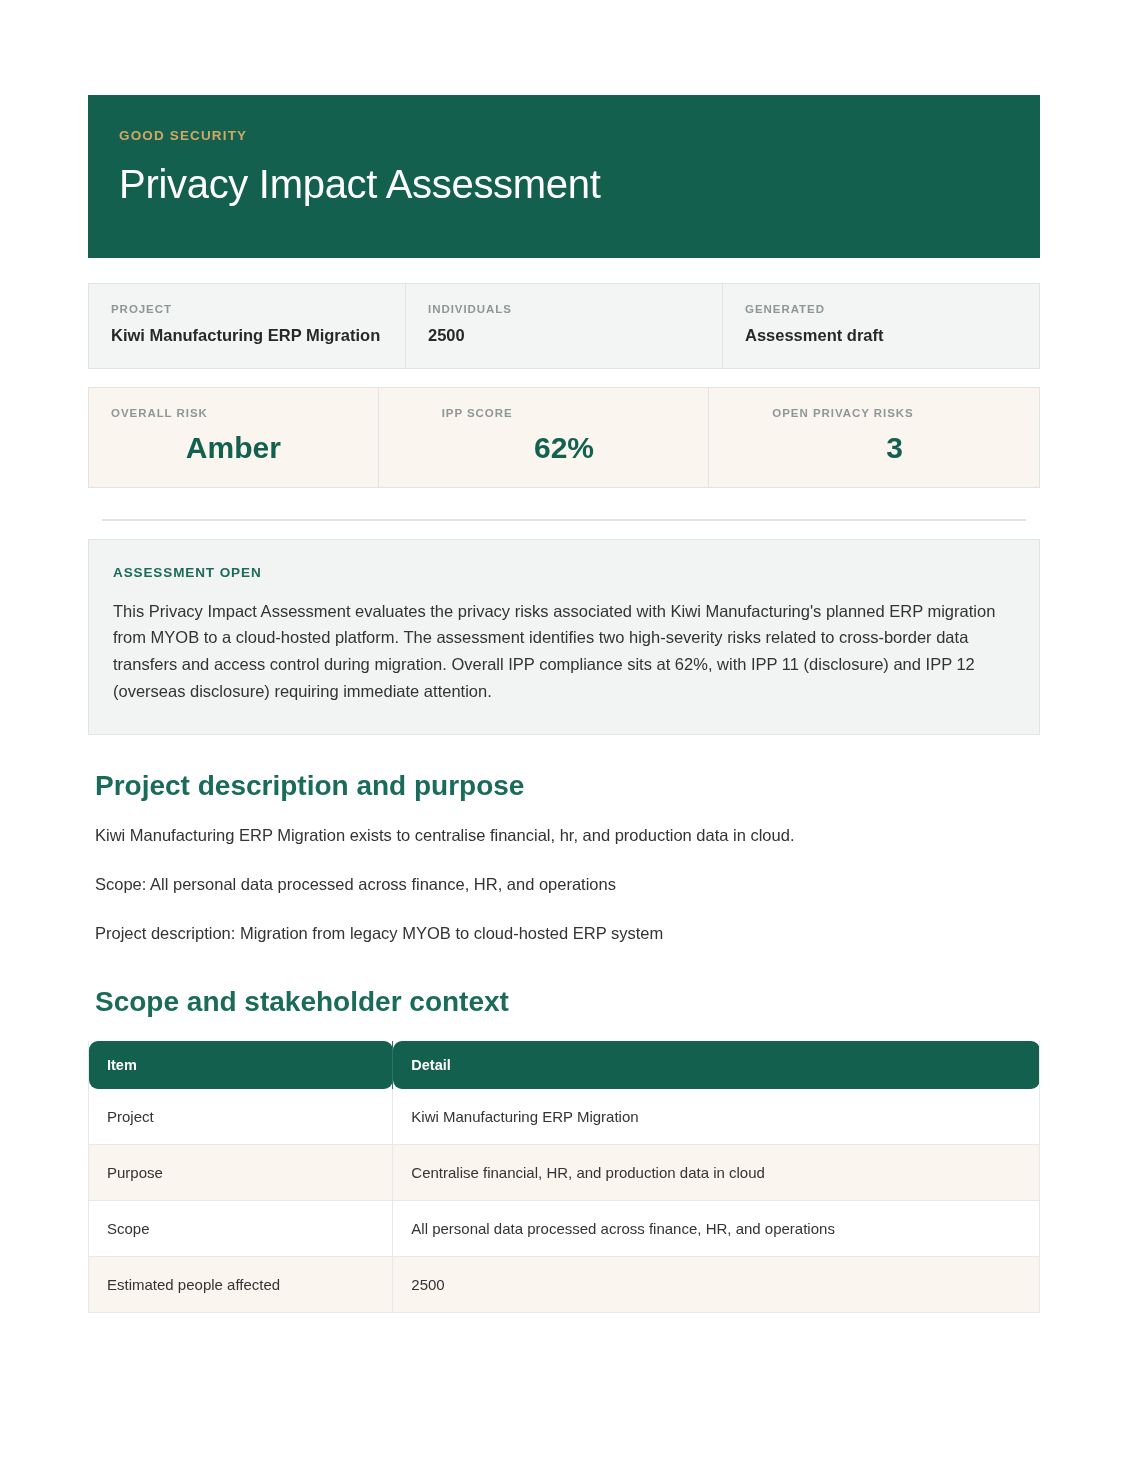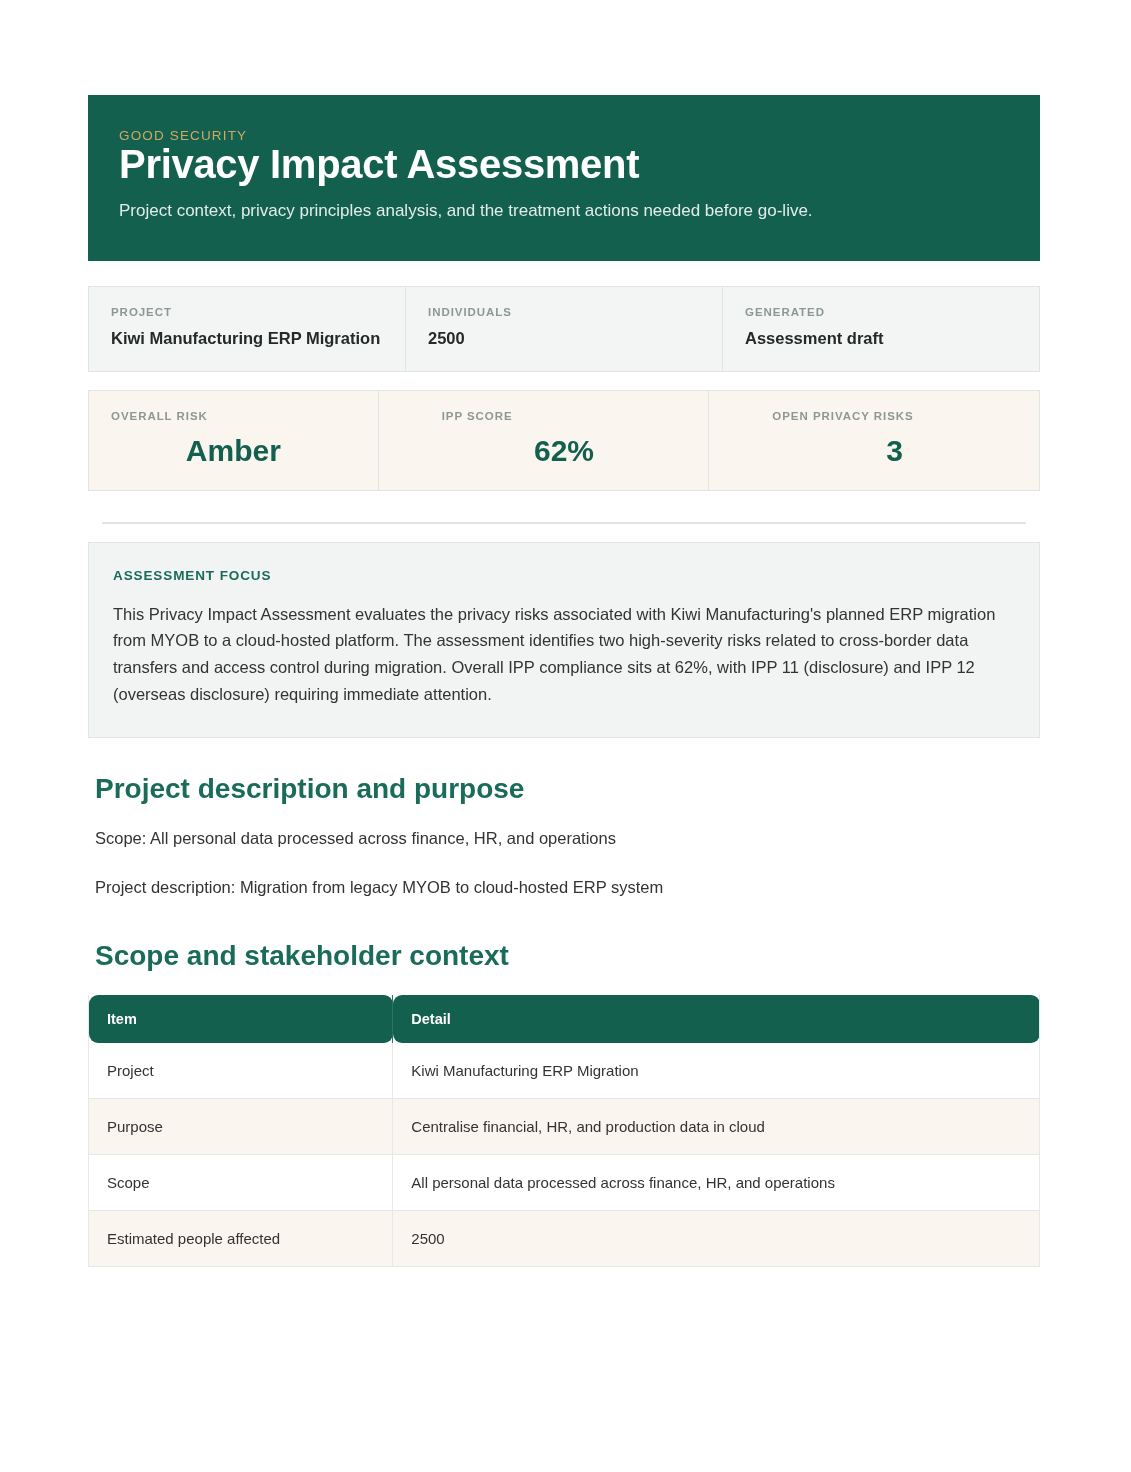--- a/index.html
+++ b/index.html
@@ -24,28 +24,29 @@
   }
 
   
   .doc-header {
     background: #14604f;
     padding: 34px 31px 38px 31px;
   }
   .doc-eyebrow {
     color: #cfa863;
     font-size: 13.5px;
-    font-weight: normal;
+    font-weight: bold;
     letter-spacing: 1.15px;
     line-height: 1;
+    margin-bottom: 20px;
   }
   .doc-title {
     color: #ffffff;
     font-size: 40px;
-    font-weight: bold;
+    font-weight: normal;
     line-height: 1.08;
     letter-spacing: -0.3px;
     margin: 0 0 14px 0;
   }
   .doc-subtitle {
     color: #e2ece8;
     font-size: 17px;
     line-height: 1.35;
     margin: 0;
   }
@@ -181,21 +182,20 @@
   }
 </style>
 </head>
 <body>
 
 <div class="page">
 
   <div class="doc-header">
     <div class="doc-eyebrow">GOOD SECURITY</div>
     <h1 class="doc-title">Privacy Impact Assessment</h1>
-    <p class="doc-subtitle">Project context, privacy principles analysis, and the treatment actions needed before go-live.</p>
   </div>
 
   <div class="strip strip-meta">
     <div class="strip-cell">
       <div class="cell-label">PROJECT</div>
       <div class="cell-value">Kiwi Manufacturing ERP Migration</div>
     </div>
     <div class="strip-cell">
       <div class="cell-label">INDIVIDUALS</div>
       <div class="cell-value">2500</div>
@@ -217,26 +217,27 @@
     </div>
     <div class="strip-cell">
       <div class="cell-label">OPEN PRIVACY RISKS</div>
       <div class="cell-value">3</div>
     </div>
   </div>
 
   <hr class="rule">
 
   <div class="callout">
-    <div class="callout-label">ASSESSMENT FOCUS</div>
+    <div class="callout-label">ASSESSMENT OPEN</div>
     <p class="callout-body">This Privacy Impact Assessment evaluates the privacy risks associated with Kiwi Manufacturing's planned ERP migration from MYOB to a cloud-hosted platform. The assessment identifies two high-severity risks related to cross-border data transfers and access control during migration. Overall IPP compliance sits at 62%, with IPP 11 (disclosure) and IPP 12 (overseas disclosure) requiring immediate attention.</p>
   </div>
 
   <div class="section">
     <h2 class="section-heading">Project description and purpose</h2>
+    <p class="para">Kiwi Manufacturing ERP Migration exists to centralise financial, hr, and production data in cloud.</p>
     <p class="para">Scope: All personal data processed across finance, HR, and operations</p>
     <p class="para">Project description: Migration from legacy MYOB to cloud-hosted ERP system</p>
   </div>
 
   <div class="section section-table">
     <h2 class="section-heading">Scope and stakeholder context</h2>
     <table class="ctx-table">
       <colgroup>
         <col class="col-item">
         <col class="col-detail">

